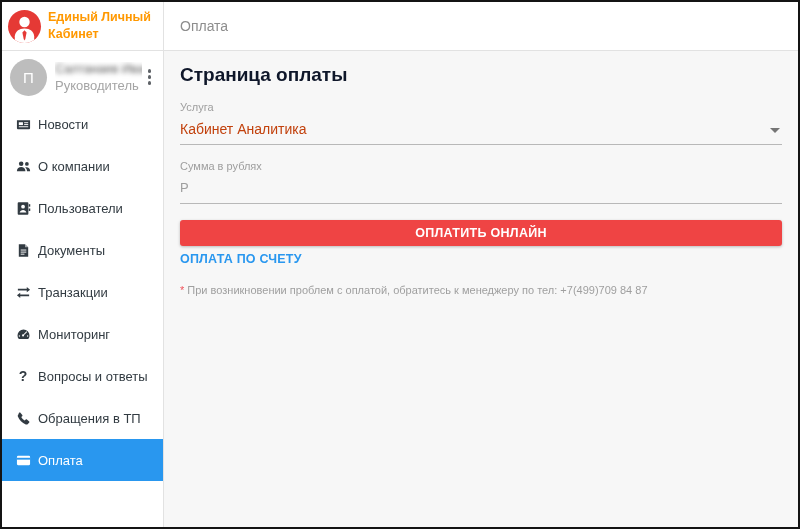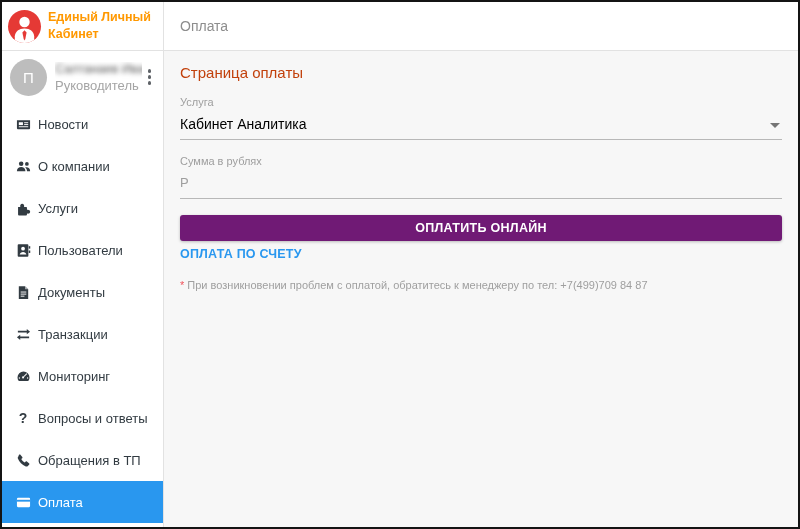--- a/index.html
+++ b/index.html
@@ -33,28 +33,28 @@
   .menu-item.selected .mi-icon svg { fill:#fff; }
   .menu-item .card { fill:#323b42; }
   .menu-item .stripe { fill:#fff; }
   .menu-item.selected .card { fill:#fff; }
   .menu-item.selected .stripe { fill:#2997ef; }
   
   .content { flex:1; display:flex; flex-direction:column; background:#f7f7f7; }
   .topbar { height:49px; border-bottom:1px solid #e2e2e2; background:#fff; display:flex; align-items:center; padding:0 16px; }
   .topbar-title { font-size:14px; color:#8d8d8d; }
   .page { padding:13px 16px 0 16px; }
-  .page-title { font-size:15px; font-weight:400; color:#c2410c; }
+  .page-title { font-size:19px; font-weight:700; color:#0f172a; }
   .field { margin-top:15px; }
   .field-label { font-size:11px; color:#9e9e9e; }
   .field-row { display:flex; align-items:flex-end; border-bottom:1px solid #b8b8b8; padding:6px 2px 7px 0; margin-top:2px; cursor:pointer; }
-  .field-value { font-size:14px; color:#000000; flex:1; }
+  .field-value { font-size:14px; color:#c2410c; flex:1; }
   .caret { width:0; height:0; border-left:5px solid transparent; border-right:5px solid transparent; border-top:5px solid #757575; margin-bottom:4px; }
   .suffix { font-size:13px; color:#9e9e9e; margin-bottom:1px; }
-  .pay-btn { display:block; width:100%; margin-top:16px; height:26px; background:#701a75; color:#fff;
+  .pay-btn { display:block; width:100%; margin-top:16px; height:26px; background:#ef4444; color:#fff;
              border:none; border-radius:3px; font-family:inherit; font-size:12.5px; font-weight:700;
              letter-spacing:.3px; cursor:pointer; box-shadow:0 1px 3px rgba(0,0,0,.25); }
   .invoice-link { display:inline-block; margin-top:6px; font-size:12.5px; font-weight:700; color:#2997ef;
                   text-decoration:none; letter-spacing:.2px; cursor:pointer; }
   .note { margin-top:17px; font-size:11px; color:#9f9f9f; }
   .note .star { color:#f0545c; }
 </style>
 </head>
 <body>
 
@@ -109,28 +109,20 @@
           <svg viewBox="0 0 16 16">
               <circle cx="5.5" cy="5" r="2.4"></circle>
               <circle cx="11.6" cy="5.3" r="2"></circle>
               <path d="M1 12.6c0-2.6 2-4.1 4.5-4.1s4.5 1.5 4.5 4.1v.5H1z"></path>
               <path d="M11.2 8.8c2.2 0 3.8 1.4 3.8 3.5v.8h-3.3c0-1.8-.7-3.2-1.9-4 .4-.2.9-.3 1.4-.3z"></path>
             </svg>
         </span>
         <span class="mi-label">О компании</span>
       </div>
 
-      <div class="menu-item">
-        <span class="mi-icon">
-          <svg viewBox="0 0 16 16">
-              <path d="M2.2 6.3h2.4c-.6-1.9.5-3.4 2-3.4s2.6 1.5 2 3.4h2.1c.6 0 1 .5 1 1v2.1c1.9-.6 3.4.5 3.4 2s-1.5 2.6-3.4 2v1c0 .6-.4 1-1 1H3.2c-.6 0-1-.4-1-1z"></path>
-            </svg>
-        </span>
-        <span class="mi-label">Услуги</span>
-      </div>
 
       <div class="menu-item">
         <span class="mi-icon">
           <svg viewBox="0 0 16 16">
               <path d="M2.8 1.3h9.4a1 1 0 0 1 1 1v11.4a1 1 0 0 1-1 1H2.8a1 1 0 0 1-1-1V2.3a1 1 0 0 1 1-1z"></path>
               <circle cx="7.5" cy="6" r="2" fill="#fff"></circle>
               <path d="M3.9 12.3c.4-1.7 1.8-2.7 3.6-2.7s3.2 1 3.6 2.7z" fill="#fff"></path>
               <rect x="13.6" y="3.4" width="1.6" height="2.6"></rect>
               <rect x="13.6" y="8" width="1.6" height="2.6"></rect>
             </svg>

